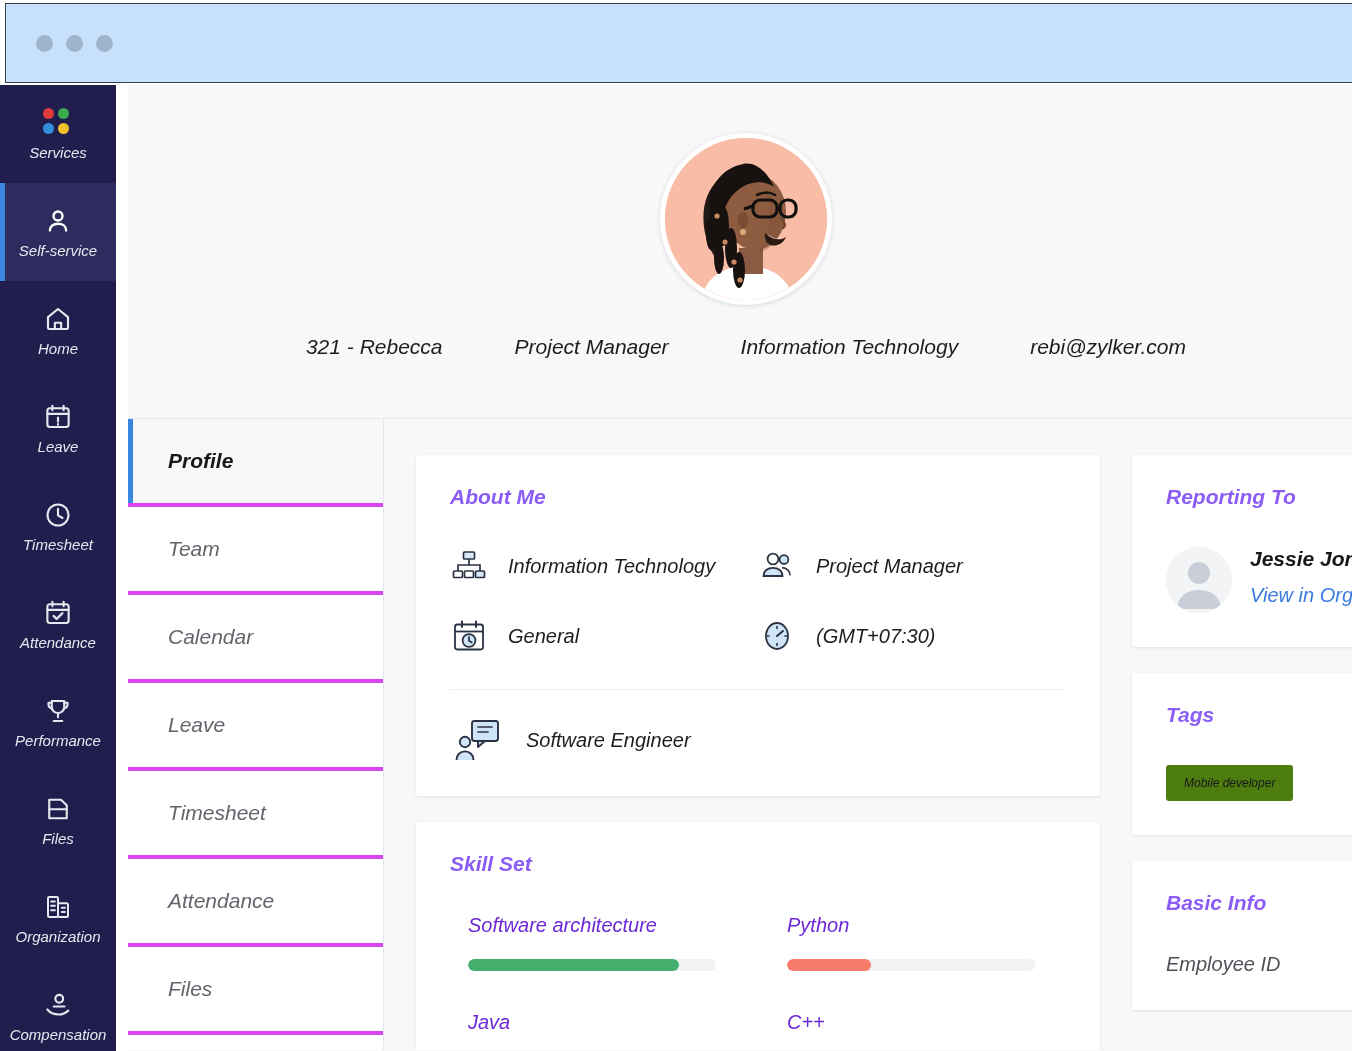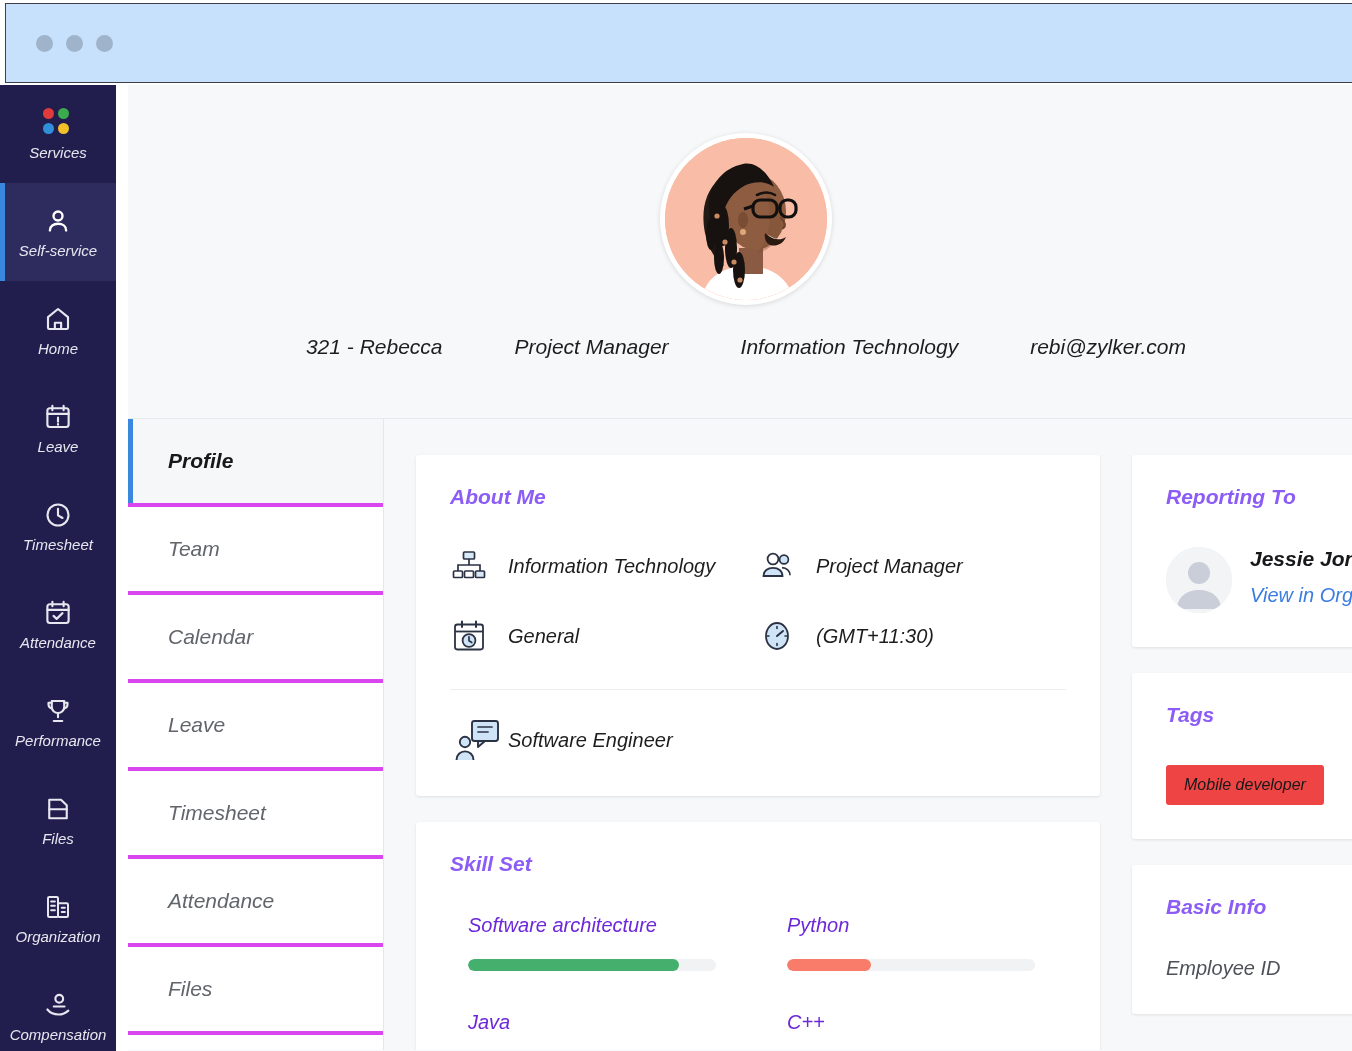--- a/index.html
+++ b/index.html
@@ -161,21 +161,21 @@
     display: grid; grid-template-columns: 1fr 1fr;
     row-gap: 32px;
   }
   .about-row { display: flex; align-items: center; gap: 20px; }
   .about-row .ic { width: 38px; height: 38px; flex: 0 0 38px; }
   .about-row .ic svg { width: 38px; height: 38px; display: block; }
   .about-row .tx { font-size: 20px; color: #1d1d1d; white-space: nowrap; }
 
   .divider { height: 1px; background: #eceef0; margin: 34px 0 28px 0; }
 
-  .about-single { display: flex; align-items: center; gap: 4px; padding-left: 4px; }
+  .about-single { display: flex; align-items: center; gap: 22px; padding-left: 4px; }
   .about-single .ic { width: 50px; height: 44px; flex: 0 0 50px; }
   .about-single .ic svg { width: 50px; height: 44px; display: block; }
   .about-single .tx { font-size: 20px; color: #1d1d1d; }
 
   
   .skill-grid {
     display: grid; grid-template-columns: 1fr 1fr;
     column-gap: 40px; row-gap: 40px;
     padding-left: 18px;
   }
@@ -195,22 +195,22 @@
     position: relative; overflow: hidden;
     box-shadow: inset 0 0 0 1px #eceef0;
   }
   .rep-av svg { position: absolute; left: 0; top: 0; width: 66px; height: 66px; }
   .rep-name { font-size: 21px; font-weight: bold; color: #17181a; white-space: nowrap; line-height: 1.1; margin-top: 6px; }
   .rep-link { font-size: 20px; color: #3a7ce0; margin-top: 14px; white-space: nowrap; cursor: pointer; }
 
   .tag-row { margin-top: 30px; }
   .tag-chip {
     display: inline-block;
-    background: #ef4444; color: #17181a;
-    font-size: 16px;
+    background: #4d7c0f; color: #17181a;
+    font-size: 12px;
     padding: 11px 18px;
     border-radius: 3px;
     white-space: nowrap;
     text-align: right;
   }
 
   .binfo-row { margin-top: 36px; font-size: 20px; color: #4e5158; white-space: nowrap; }
 </style>
 </head>
 <body>
@@ -473,21 +473,21 @@
               </div>
 
               <div class="about-row">
                 <span class="ic">
                   <svg viewBox="0 0 38 38" fill="none">
                     <ellipse cx="19" cy="19" rx="11" ry="13" fill="#cfe5f7" stroke="#2b3244" stroke-width="1.8"></ellipse>
                     <path d="M19 19l6-5" stroke="#2b3244" stroke-width="2" stroke-linecap="round"></path>
                     <path d="M19 9.5v2M19 26.5v2M9 19h2M27 19h2" stroke="#2b3244" stroke-width="1.6" stroke-linecap="round"></path>
                   </svg>
                 </span>
-                <span class="tx">(GMT+11:30)</span>
+                <span class="tx">(GMT+07:30)</span>
               </div>
 
             </div>
 
             <div class="divider"></div>
 
             <div class="about-single">
               <span class="ic">
                 <svg viewBox="0 0 50 44" fill="none">
                   <rect x="18" y="3" width="26" height="20" rx="2.4" fill="#cfe5f7" stroke="#2b3244" stroke-width="1.9"></rect>

